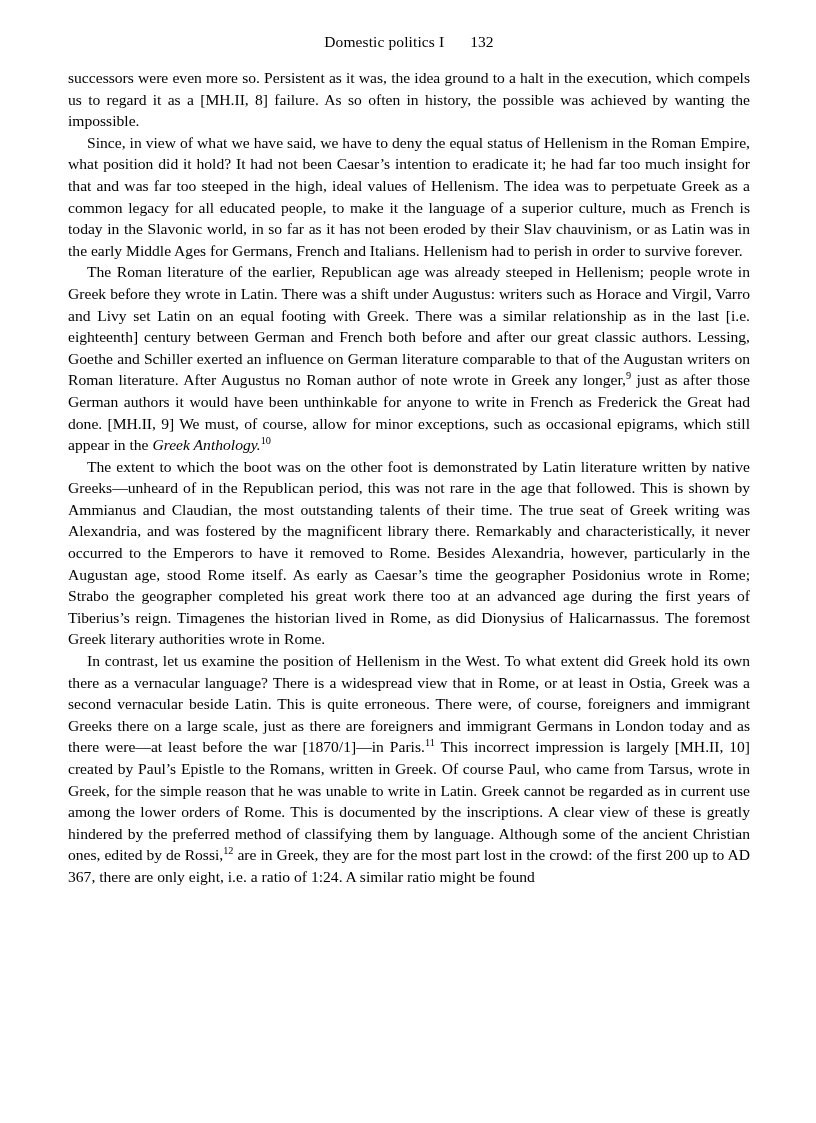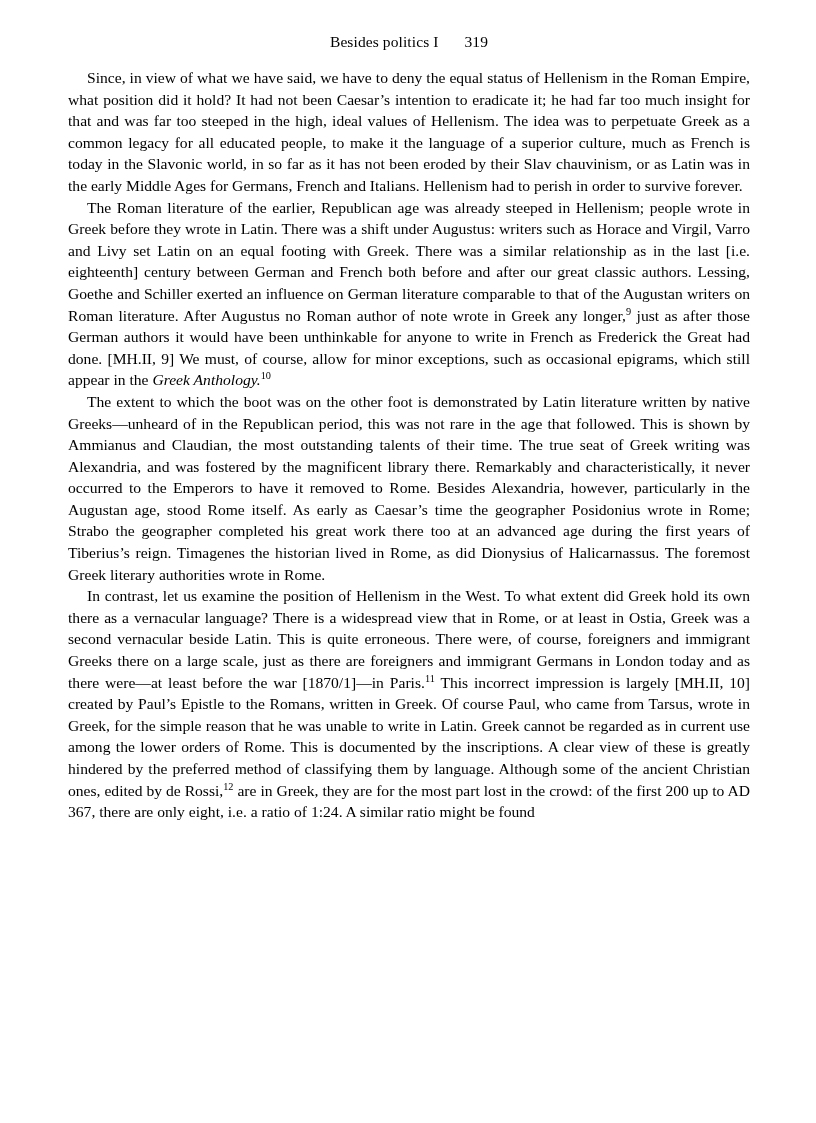--- a/index.html
+++ b/index.html
@@ -70,24 +70,25 @@
     font-style: italic;
     margin-top: 36px;
   }
 </style>
 </head>
 <body>
 
 <div class="page">
 
   <div class="running-head">
-    <span class="rh-title">Besides politics I</span>
-    <span class="rh-folio">319</span>
+    <span class="rh-title">Domestic politics I</span>
+    <span class="rh-folio">132</span>
   </div>
 
   <div class="body-col">
+    <p class="para">successors were even more so. Persistent as it was, the idea ground to a halt in the execution, which compels us to regard it as a [MH.II, 8] failure. As so often in history, the possible was achieved by wanting the impossible.</p>
     <p class="para indent">Since, in view of what we have said, we have to deny the equal status of Hellenism in the Roman Empire, what position did it hold? It had not been Caesar’s intention to eradicate it; he had far too much insight for that and was far too steeped in the high, ideal values of Hellenism. The idea was to perpetuate Greek as a common legacy for all educated people, to make it the language of a superior culture, much as French is today in the Slavonic world, in so far as it has not been eroded by their Slav chauvinism, or as Latin was in the early Middle Ages for Germans, French and Italians. Hellenism had to perish in order to survive forever.</p>
     <p class="para indent"><span>The Roman literature of the earlier, Republican age was already steeped in Hellenism; people wrote in Greek before they wrote in Latin. There was a shift under Augustus: writers such as Horace and Virgil, Varro and Livy set Latin on an equal footing with Greek. There was a similar relationship as in the last [i.e. eighteenth] century between German and French both before and after our great classic authors. Lessing, Goethe and Schiller exerted an influence on German literature comparable to that of the Augustan writers on Roman literature. After Augustus no Roman author of note wrote in Greek any longer,</span><sup>9</sup><span> just as after those German authors it would have been unthinkable for anyone to write in French as Frederick the Great had done. [MH.II, 9] We must, of course, allow for minor exceptions, such as occasional epigrams, which still appear in the </span><i>Greek Anthology.</i><sup>10</sup></p>
     <p class="para indent">The extent to which the boot was on the other foot is demonstrated by Latin literature written by native Greeks—unheard of in the Republican period, this was not rare in the age that followed. This is shown by Ammianus and Claudian, the most outstanding talents of their time. The true seat of Greek writing was Alexandria, and was fostered by the magnificent library there. Remarkably and characteristically, it never occurred to the Emperors to have it removed to Rome. Besides Alexandria, however, particularly in the Augustan age, stood Rome itself. As early as Caesar’s time the geographer Posidonius wrote in Rome; Strabo the geographer completed his great work there too at an advanced age during the first years of Tiberius’s reign. Timagenes the historian lived in Rome, as did Dionysius of Halicarnassus. The foremost Greek literary authorities wrote in Rome.</p>
     <p class="para indent"><span>In contrast, let us examine the position of Hellenism in the West. To what extent did Greek hold its own there as a vernacular language? There is a widespread view that in Rome, or at least in Ostia, Greek was a second vernacular beside Latin. This is quite erroneous. There were, of course, foreigners and immigrant Greeks there on a large scale, just as there are foreigners and immigrant Germans in London today and as there were—at least before the war [1870/1]—in Paris.</span><sup>11</sup><span> This incorrect impression is largely [MH.II, 10] created by Paul’s Epistle to the Romans, written in Greek. Of course Paul, who came from Tarsus, wrote in Greek, for the simple reason that he was unable to write in Latin. Greek cannot be regarded as in current use among the lower orders of Rome. This is documented by the inscriptions. A clear view of these is greatly hindered by the preferred method of classifying them by language. Although some of the ancient Christian ones, edited by de Rossi,</span><sup>12</sup><span> are in Greek, they are for the most part lost in the crowd: of the first 200 up to AD 367, there are only eight, i.e. a ratio of 1:24. A similar ratio might be found</span></p>
   </div>
 
 </div>
 
 </body></html>

